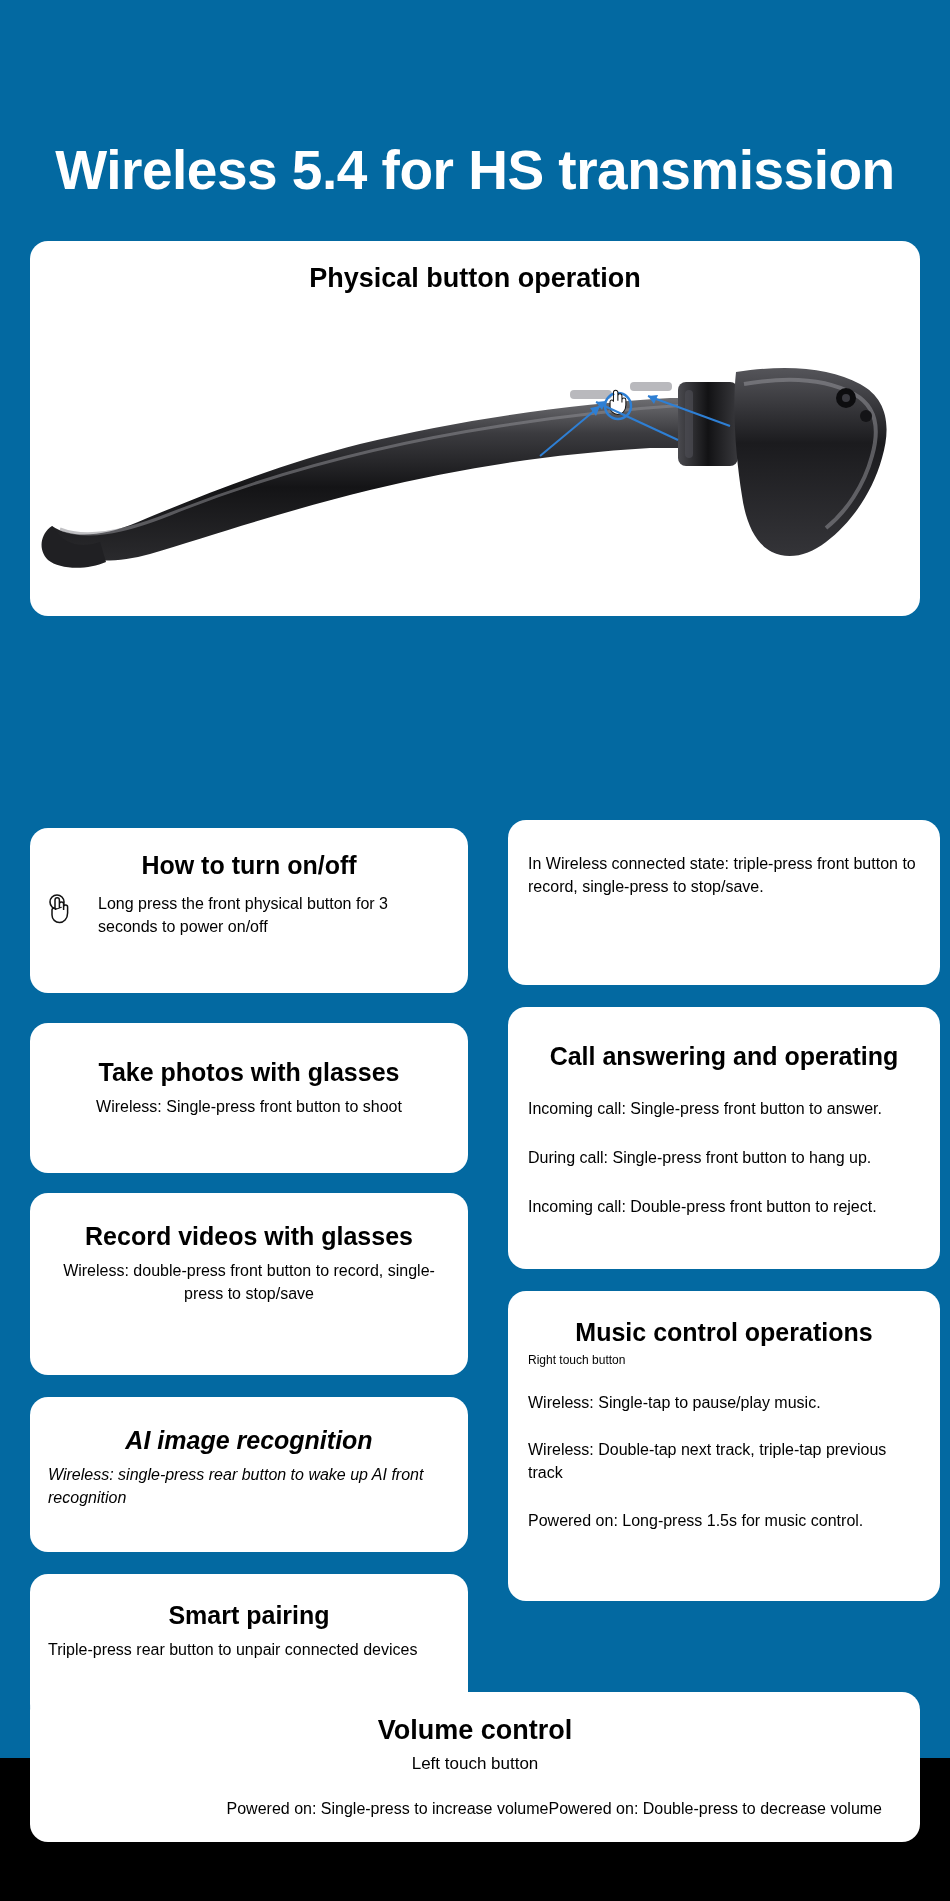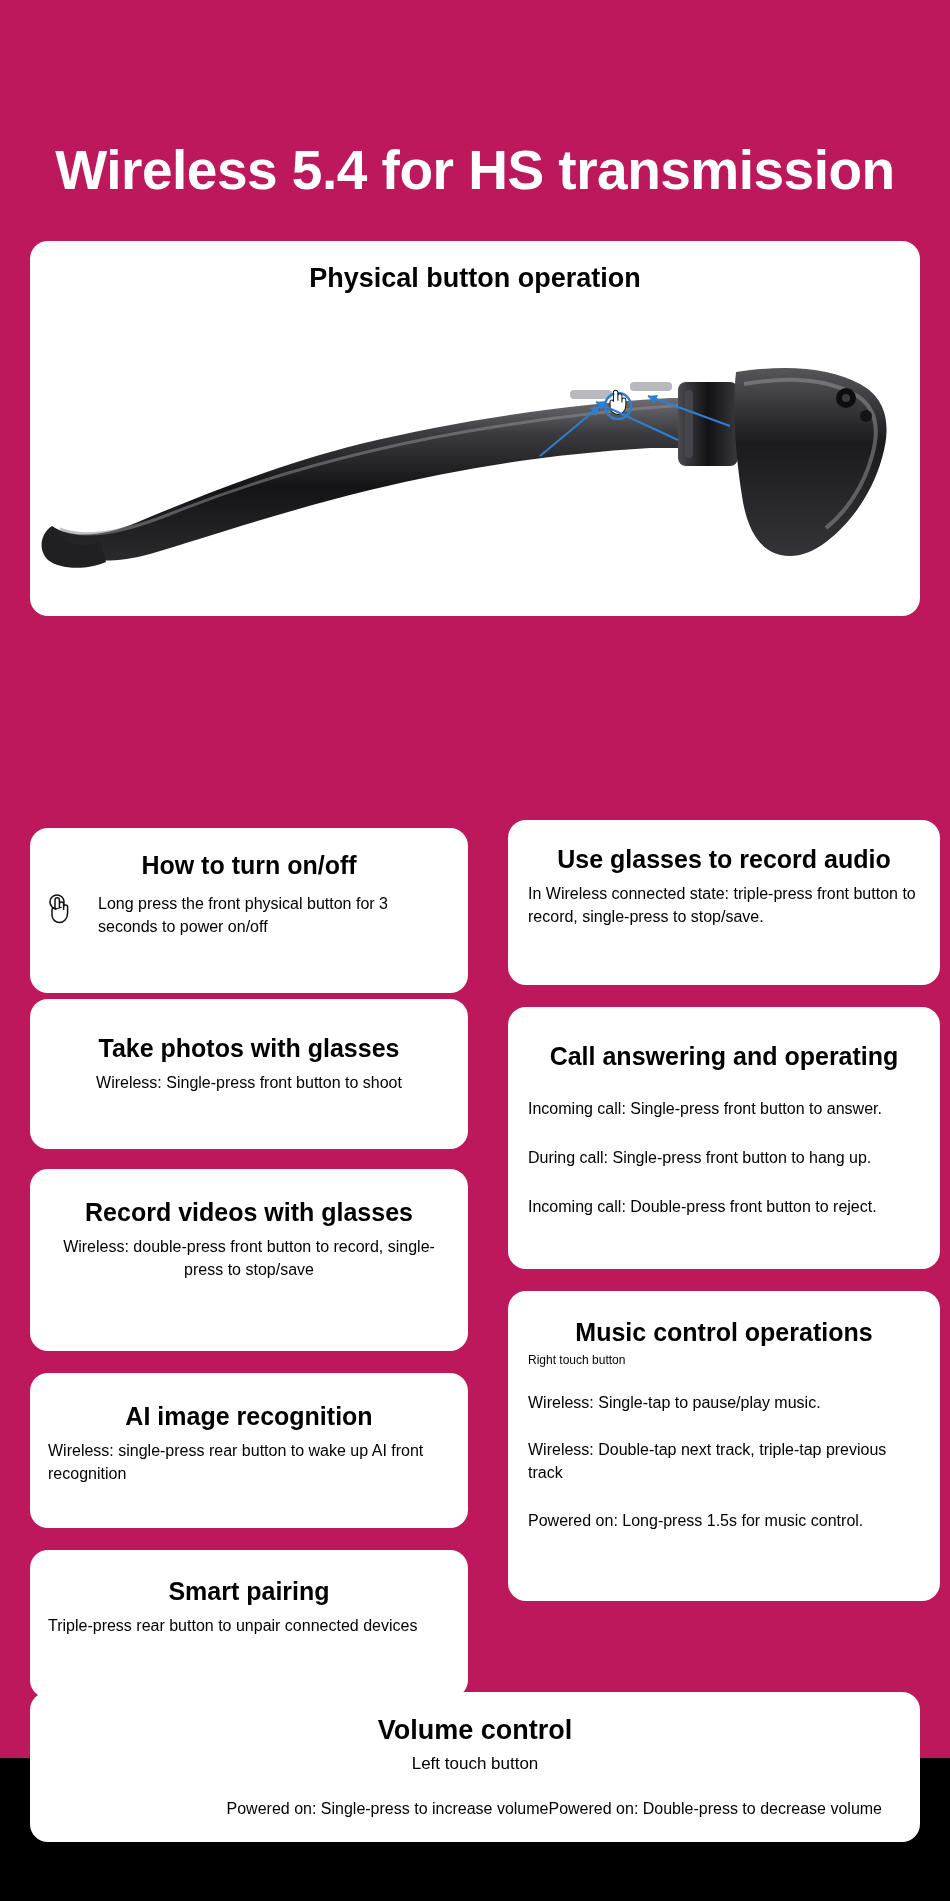--- a/index.html
+++ b/index.html
@@ -11,21 +11,21 @@
     width: 950px;
     height: 1901px;
     font-family: "Liberation Sans", sans-serif;
     color: #000;
     overflow: hidden;
     position: relative;
   }
   .page {
     width: 950px;
     height: 1758px;
-    background: #be185d;
+    background: #0369a1;
     position: relative;
     box-sizing: border-box;
   }
 
   
   .header {
     padding: 135px 40px 0 40px;
     text-align: center;
   }
   .header h1 {
@@ -118,33 +118,34 @@
   .onoff-row {
     display: flex;
     align-items: flex-start;
     margin-top: 12px;
     gap: 24px;
   }
   .onoff-row .txt { font-size: 16px; line-height: 1.45; }
   .hand-icon { flex: 0 0 auto; margin-top: 2px; }
 
   .c-photos {
-    margin-top: 6px;
+    margin-top: 30px;
     height: 150px;
     padding: 34px 18px 0 18px;
   }
   .c-videos {
     margin-top: 20px;
     height: 182px;
     padding: 28px 18px 0 18px;
   }
   .c-ai {
     margin-top: 22px;
     height: 155px;
     padding: 28px 18px 0 18px;
+    font-style: italic;
   }
   .c-pair {
     margin-top: 22px;
     height: 148px;
     padding: 26px 18px 0 18px;
   }
 
   
   .c-record {
     height: 165px;
@@ -298,21 +299,20 @@
       <div class="card c-pair">
         <div class="ctitle">Smart pairing</div>
         <div class="ctext">Triple-press rear button to unpair connected devices</div>
       </div>
 
     </div>
 
     <div class="col-right">
 
       <div class="card c-record">
-        <div class="ctitle">Use glasses to record audio</div>
         <div class="ctext">In Wireless connected state: triple-press front button to record, single-press to stop/save.</div>
       </div>
 
       <div class="card c-call">
         <div class="ctitle">Call answering and operating</div>
         <div class="ctext">Incoming call: Single-press front button to answer.</div>
         <div class="ctext">During call: Single-press front button to hang up.</div>
         <div class="ctext">Incoming call: Double-press front button to reject.</div>
       </div>
 

